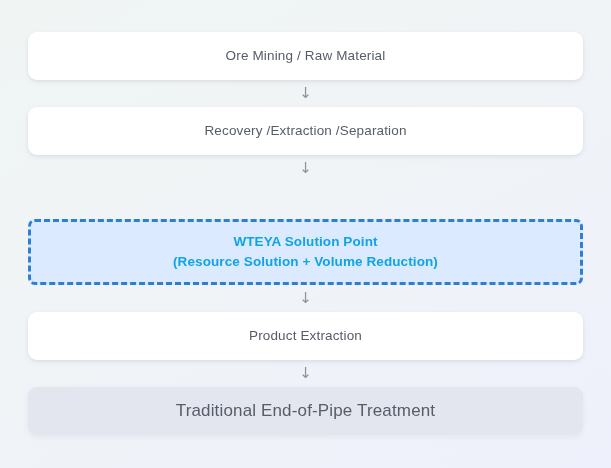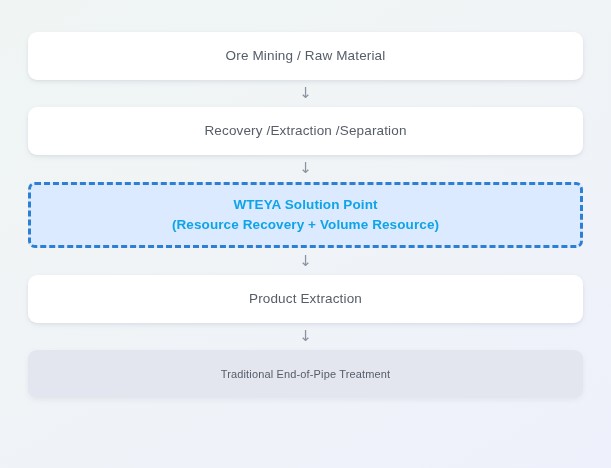--- a/index.html
+++ b/index.html
@@ -53,34 +53,35 @@
   }
 
   .flow-box.muted {
     height: 48px;
     background: #e3e6ef;
     box-shadow: 0 2px 5px rgba(120, 135, 155, 0.10);
   }
 
   .flow-box.muted .box-label {
     color: #565d68;
-    font-size: 11px;
+    font-size: 17px;
     font-weight: 400;
     letter-spacing: 0.15px;
     line-height: 1.3;
   }
 
   .flow-box.highlight {
     height: 66px;
     background: #dbeafe;
     border: 3px dashed #2d7fd3;
     border-radius: 7px;
     flex-direction: column;
     justify-content: center;
     gap: 2px;
+    margin-top: 37px;
   }
 
   .flow-box.highlight .hl-line {
     color: #0fa3e8;
     font-size: 13.5px;
     font-weight: 700;
     line-height: 1.35;
     letter-spacing: 0.1px;
   }
 
@@ -116,21 +117,21 @@
   <div class="flow-box plain">
     <span class="box-label">Recovery /Extraction /Separation</span>
   </div>
 
   <div class="connector">
     <span class="arrow-glyph">↓</span>
   </div>
 
   <div class="flow-box highlight">
     <span class="hl-line">WTEYA Solution Point</span>
-    <span class="hl-line">(Resource Recovery + Volume Resource)</span>
+    <span class="hl-line">(Resource Solution + Volume Reduction)</span>
   </div>
 
   <div class="connector">
     <span class="arrow-glyph">↓</span>
   </div>
 
   <div class="flow-box plain">
     <span class="box-label">Product Extraction</span>
   </div>
 

